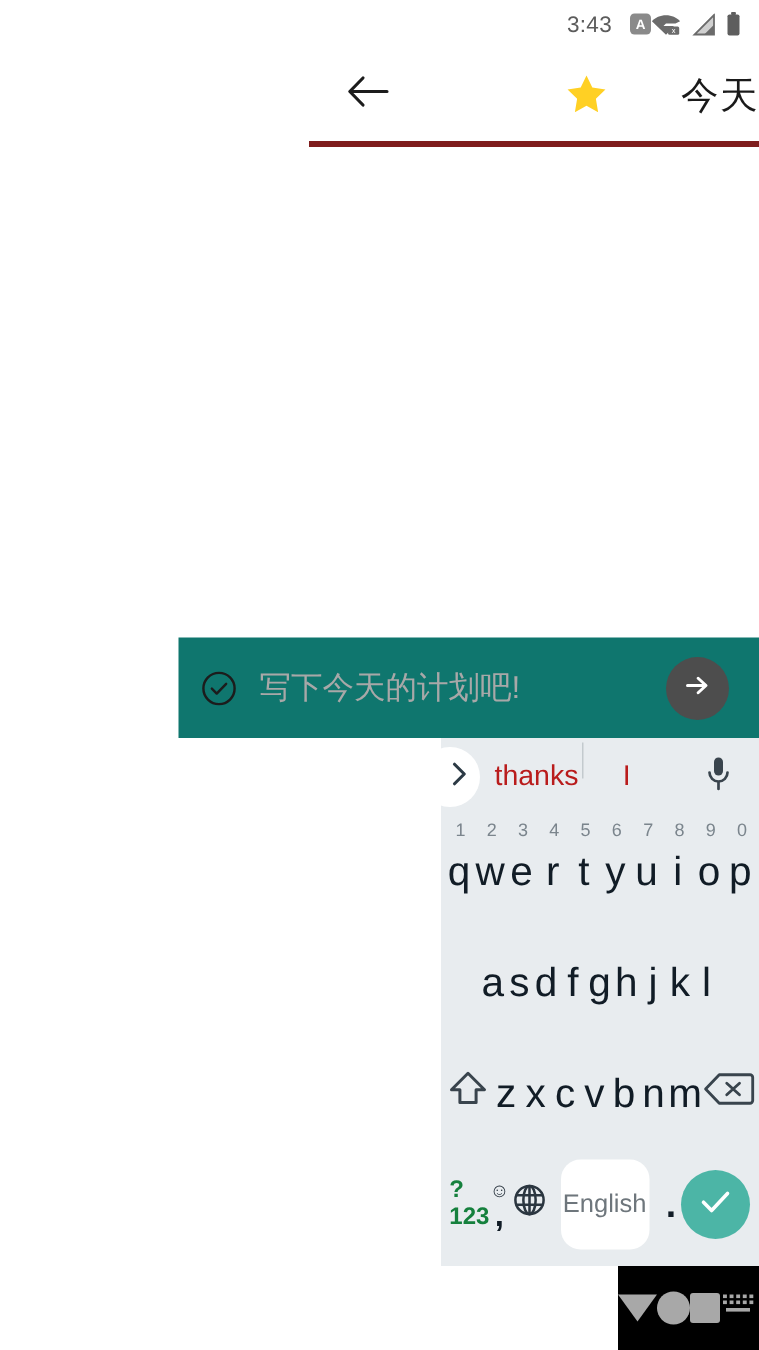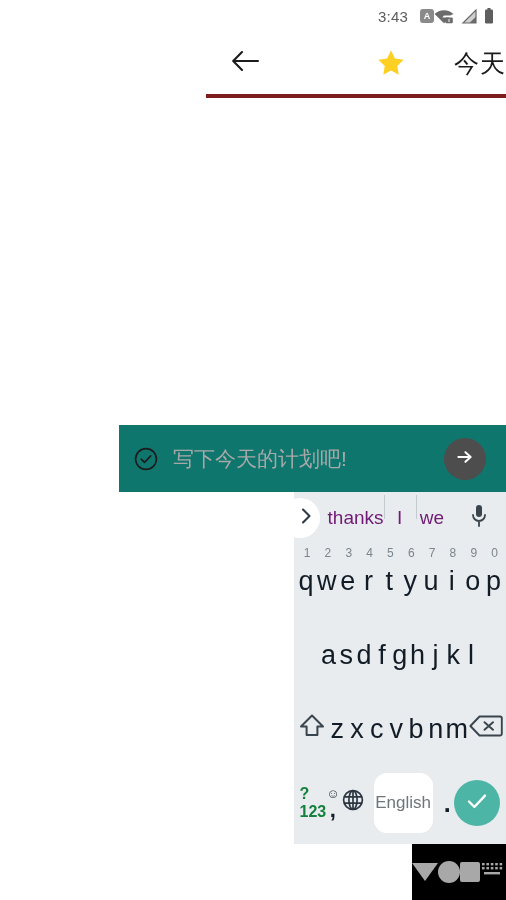--- a/index.html
+++ b/index.html
@@ -147,21 +147,21 @@
     flex: 1 1 auto;
     display: flex;
     align-items: center;
     margin-left: 34px;
     margin-right: 4px;
   }
   .suggest-item {
     flex: 1 1 0;
     text-align: center;
     font-size: 19px;
-    color: #701a75;
+    color: #b91c1c;
     position: relative;
   }
   .suggest-item + .suggest-item::before {
     content: "";
     position: absolute;
     left: 0; top: -12px;
     width: 1px; height: 24px;
     background: #c3cace;
   }
   .mic-key {
@@ -338,21 +338,20 @@
       <span class="expand-pill">
         <span>
           <svg width="14" height="18" viewBox="0 0 14 18">
             <path d="M4 2.5 10.5 9 4 15.5" fill="none" stroke="#2c3a45" stroke-width="2.1" stroke-linecap="round" stroke-linejoin="round"></path>
           </svg>
         </span>
       </span>
       <span class="suggestions">
         <span class="suggest-item">thanks</span>
         <span class="suggest-item">I</span>
-        <span class="suggest-item">we</span>
       </span>
       <span class="mic-key">
         <span>
           <svg width="20" height="26" viewBox="0 0 20 26">
             <rect x="7" y="2" width="6" height="12" rx="3" fill="#39444d"></rect>
             <path d="M4 12a6 6 0 0 0 12 0M10 18v5" fill="none" stroke="#39444d" stroke-width="1.8" stroke-linecap="round"></path>
           </svg>
         </span>
       </span>
     </div>

